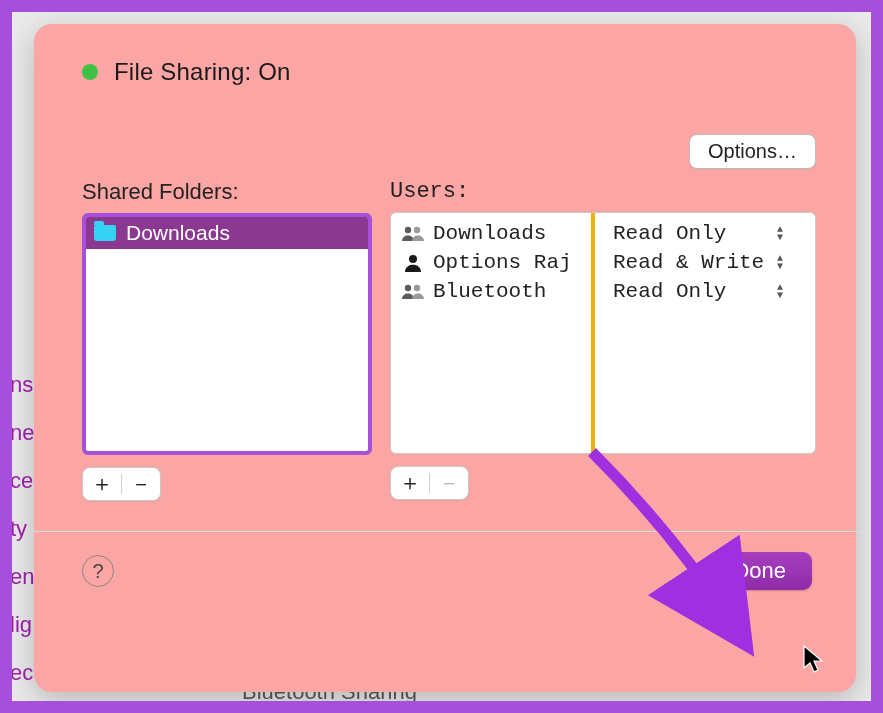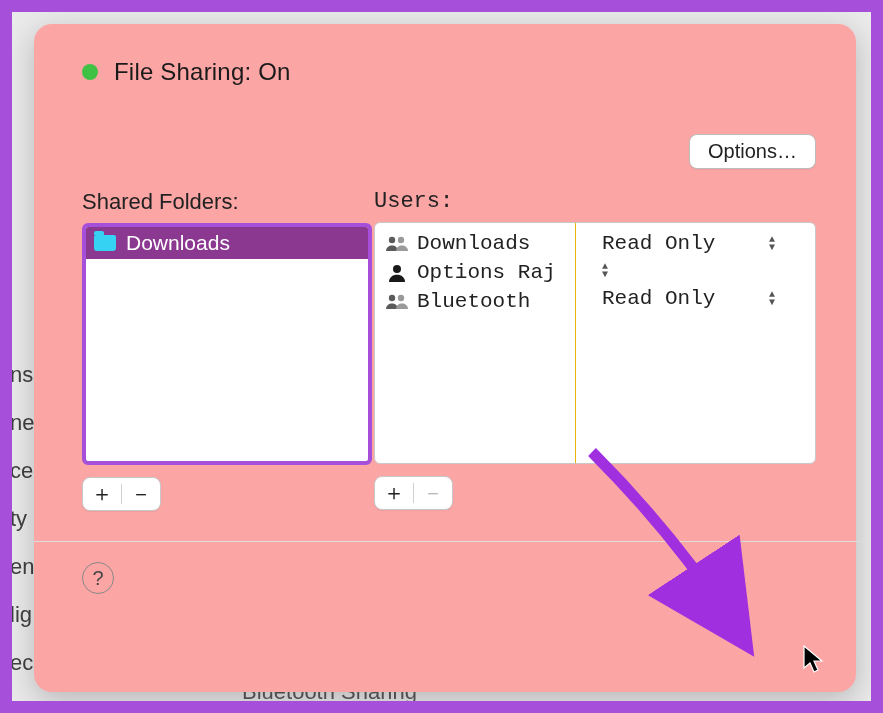--- a/index.html
+++ b/index.html
@@ -14,24 +14,24 @@
     .frame {
       position: absolute;
       inset: 6px;
       background: #eaeaea;
       border: 6px solid #a54fda;
       overflow: hidden;
     }
     .bg-list {
       position: absolute;
       left: -6px;
-      top: 339px;
+      top: 349px;
       width: 48px;
       font-size: 22px;
-      color: #404040;
+      color: #a21caf;
       line-height: 48px;
     }
     .bg-item { padding-left: 4px; white-space: nowrap; overflow: hidden; }
     .bg-footer {
       position: absolute;
       left: 230px;
       bottom: -4px;
       font-size: 22px;
       color: #5a5a5a;
     }
@@ -58,21 +58,21 @@
     .options-btn {
       background: #fff;
       border: 1px solid #bcbcbc;
       border-radius: 8px;
       padding: 5px 18px;
       font-size: 20px;
       color: #222;
       box-shadow: 0 1px 1px rgba(0,0,0,0.05);
       cursor: pointer;
     }
-    .columns { display: flex; gap: 2px; margin-top: 20px; }
+    .columns { display: flex; gap: 18px; margin-top: 10px; }
     .col-left { width: 290px; }
     .col-right { flex: 1; font-family: Liberation Mono, monospace; }
     .col-label { font-size: 22px; color: #222; margin-bottom: 8px; }
     .list-box {
       border: 1px solid #c8c8c8;
       border-radius: 6px;
       height: 242px;
       overflow: hidden;
       background: #fff;
     }
@@ -106,21 +106,21 @@
     }
     .users-box {
       border: 1px solid #c8c8c8;
       border-radius: 6px;
       height: 242px;
       display: flex;
       background: #fff;
       overflow: hidden;
     }
     .users-names { width: 200px; padding: 6px 0; }
-    .users-perms { flex: 1; border-left: 1px solid #eab308; padding: 6px 16px; }
+    .users-perms { flex: 1; border-left: 4px solid #eab308; padding: 6px 8px; }
     .user-row {
       display: flex; align-items: center; gap: 8px;
       padding: 3px 10px;
       font-size: 21px;
       color: #222;
     }
     .user-icon { width: 24px; height: 22px; display: flex; align-items: center; justify-content: center; flex-shrink: 0; }
     .perm-row {
       display: flex; align-items: center; justify-content: space-between;
       padding: 3px 14px 3px 10px;
@@ -270,20 +270,21 @@
           </div>
           <div class="users-perms">
             <div class="perm-row">
               <span>Read Only</span>
               <span class="stepper">
                   <span>▲</span>
                   <span>▼</span>
                 </span>
             </div>
             <div class="perm-row">
+              <span>Read &amp; Write</span>
               <span class="stepper">
                   <span>▲</span>
                   <span>▼</span>
                 </span>
             </div>
             <div class="perm-row">
               <span>Read Only</span>
               <span class="stepper">
                   <span>▲</span>
                   <span>▼</span>
@@ -296,20 +297,21 @@
           <div class="ar-divider"></div>
           <div class="ar-btn disabled">－</div>
         </div>
       </div>
     </div>
 
     <div class="divider"></div>
 
     <div class="footer">
       <div class="help-btn">?</div>
+      <button class="done-btn">Done</button>
     </div>
   </div>
 
   <svg class="arrow" width="220" height="220">
     <defs>
       <marker id="ah" markerWidth="10" markerHeight="10" refX="6" refY="5" orient="auto">
         <path d="M0,0 L10,5 L0,10 Z" fill="#a02fe0"></path>
       </marker>
     </defs>
     <path d="M30,10 Q110,90 168,178" stroke="#a02fe0" stroke-width="11" fill="none" marker-end="url(#ah)"></path>

